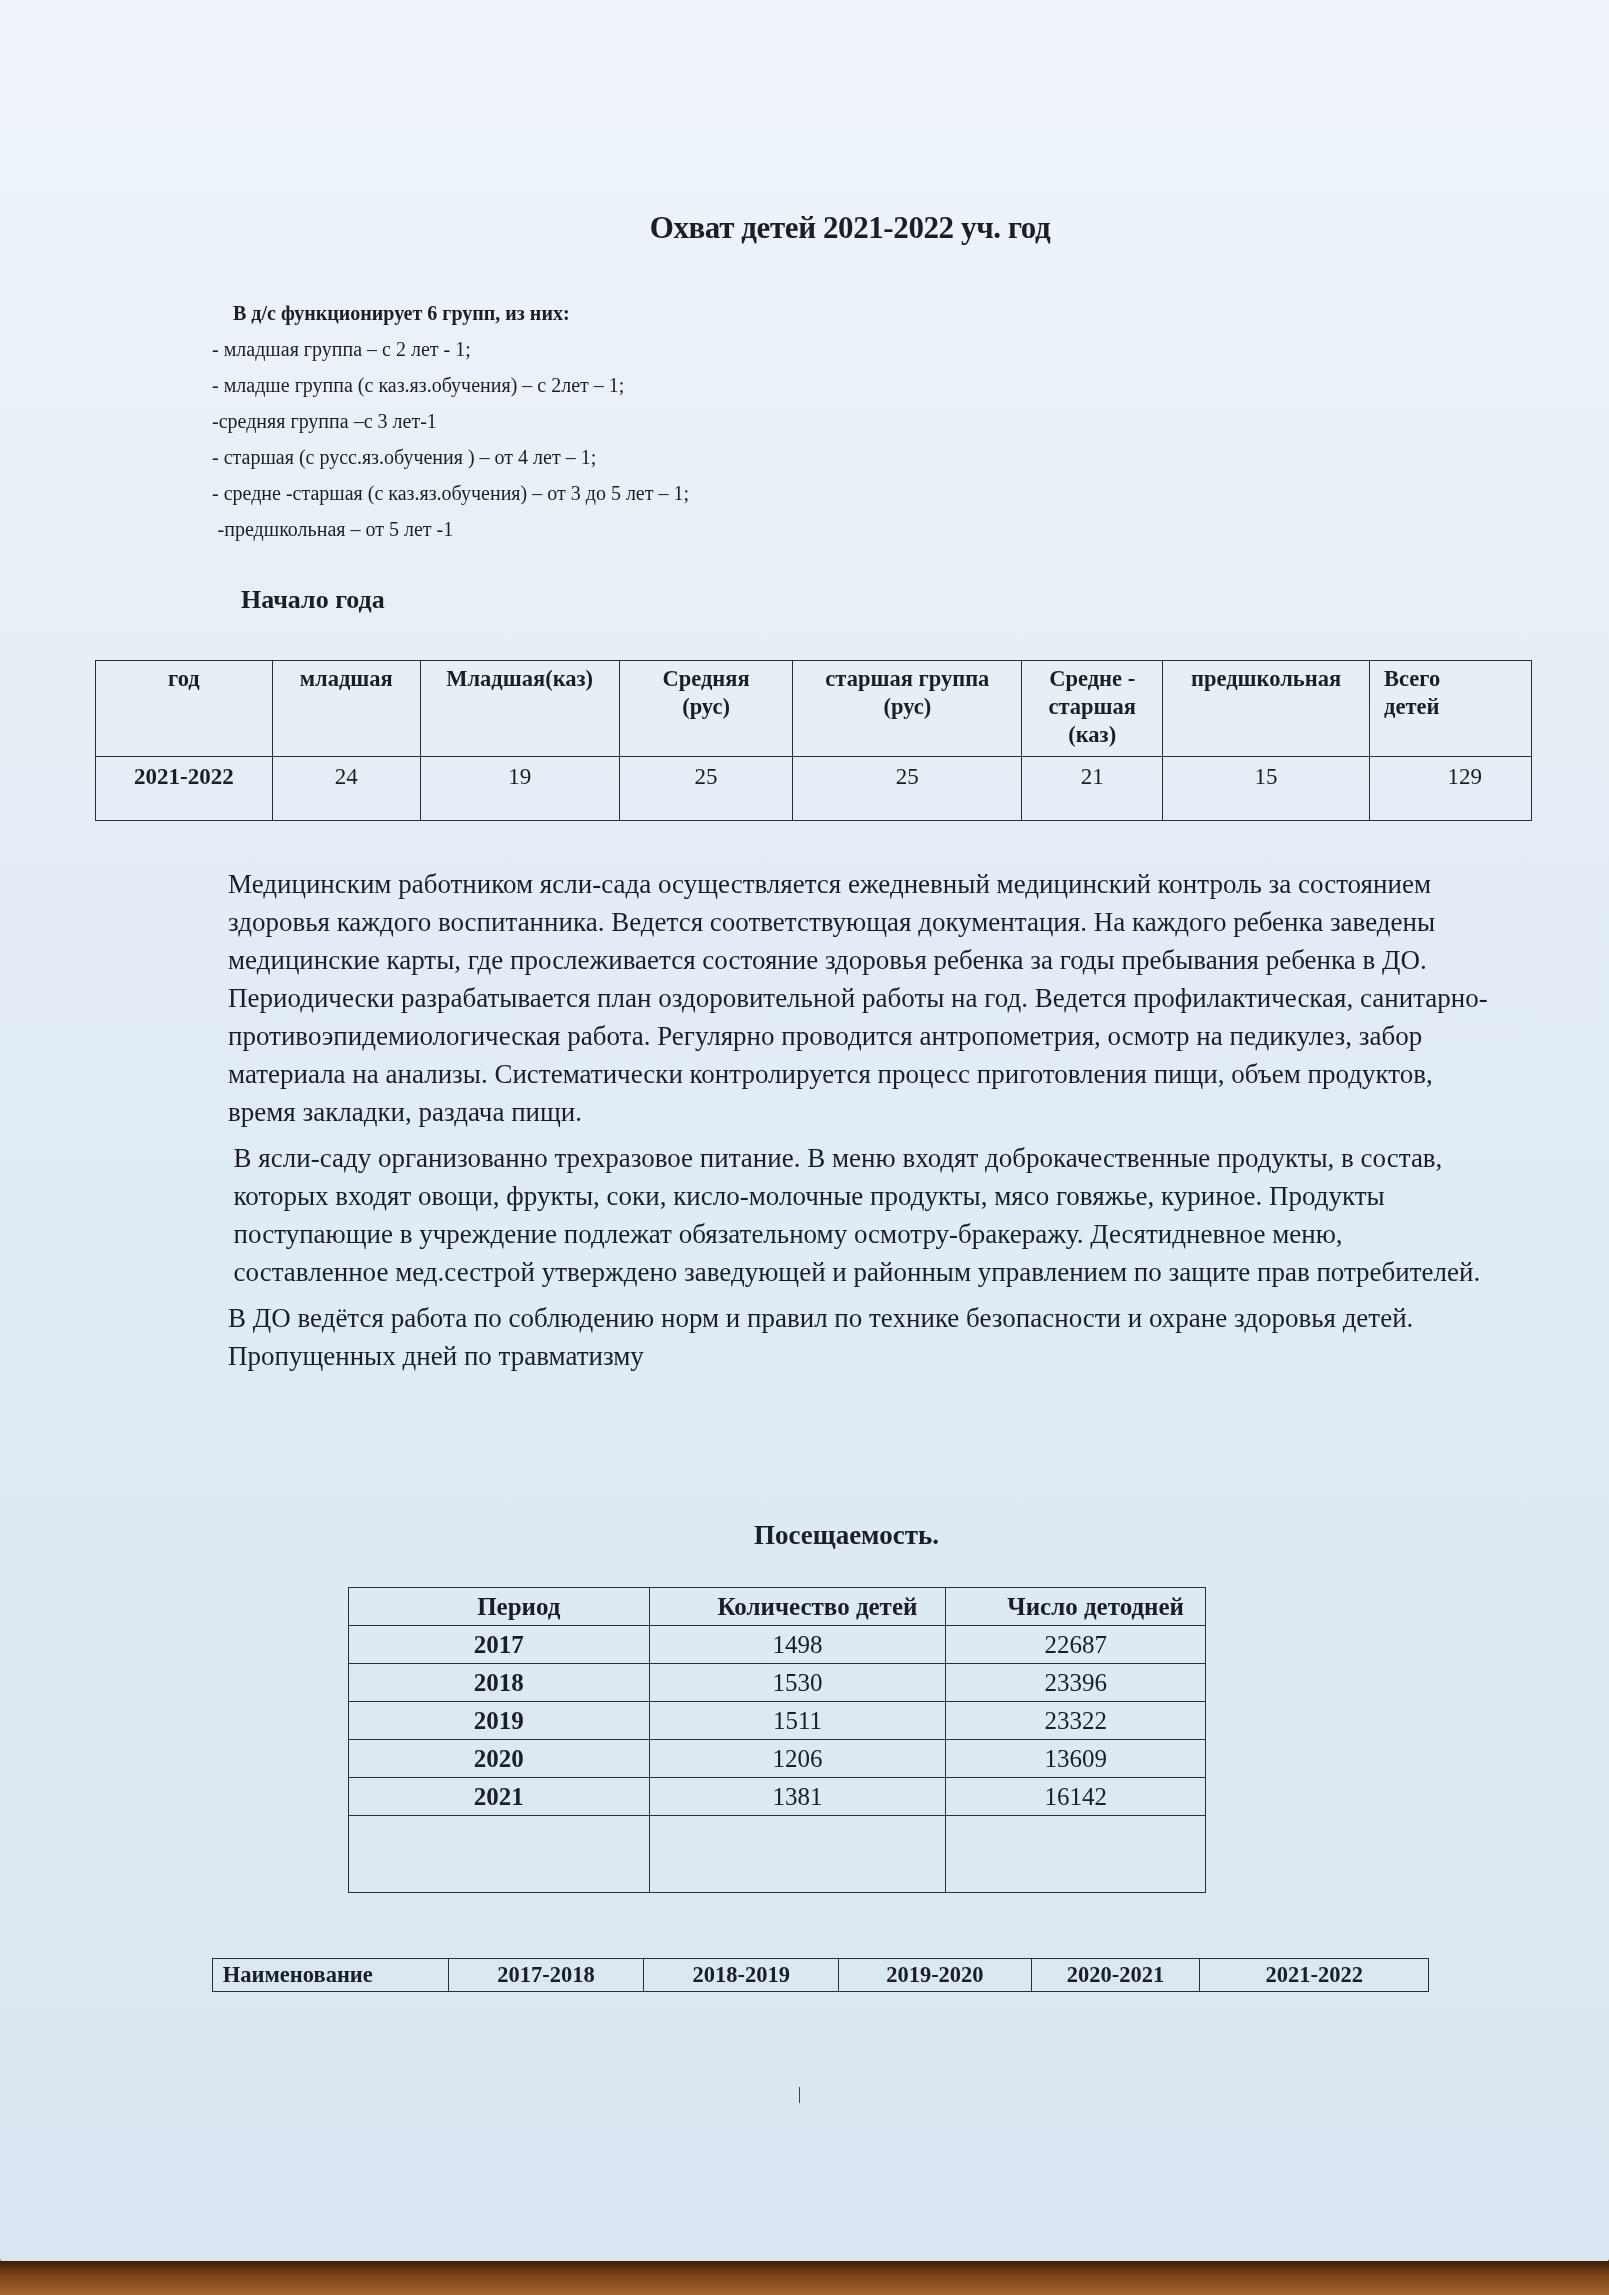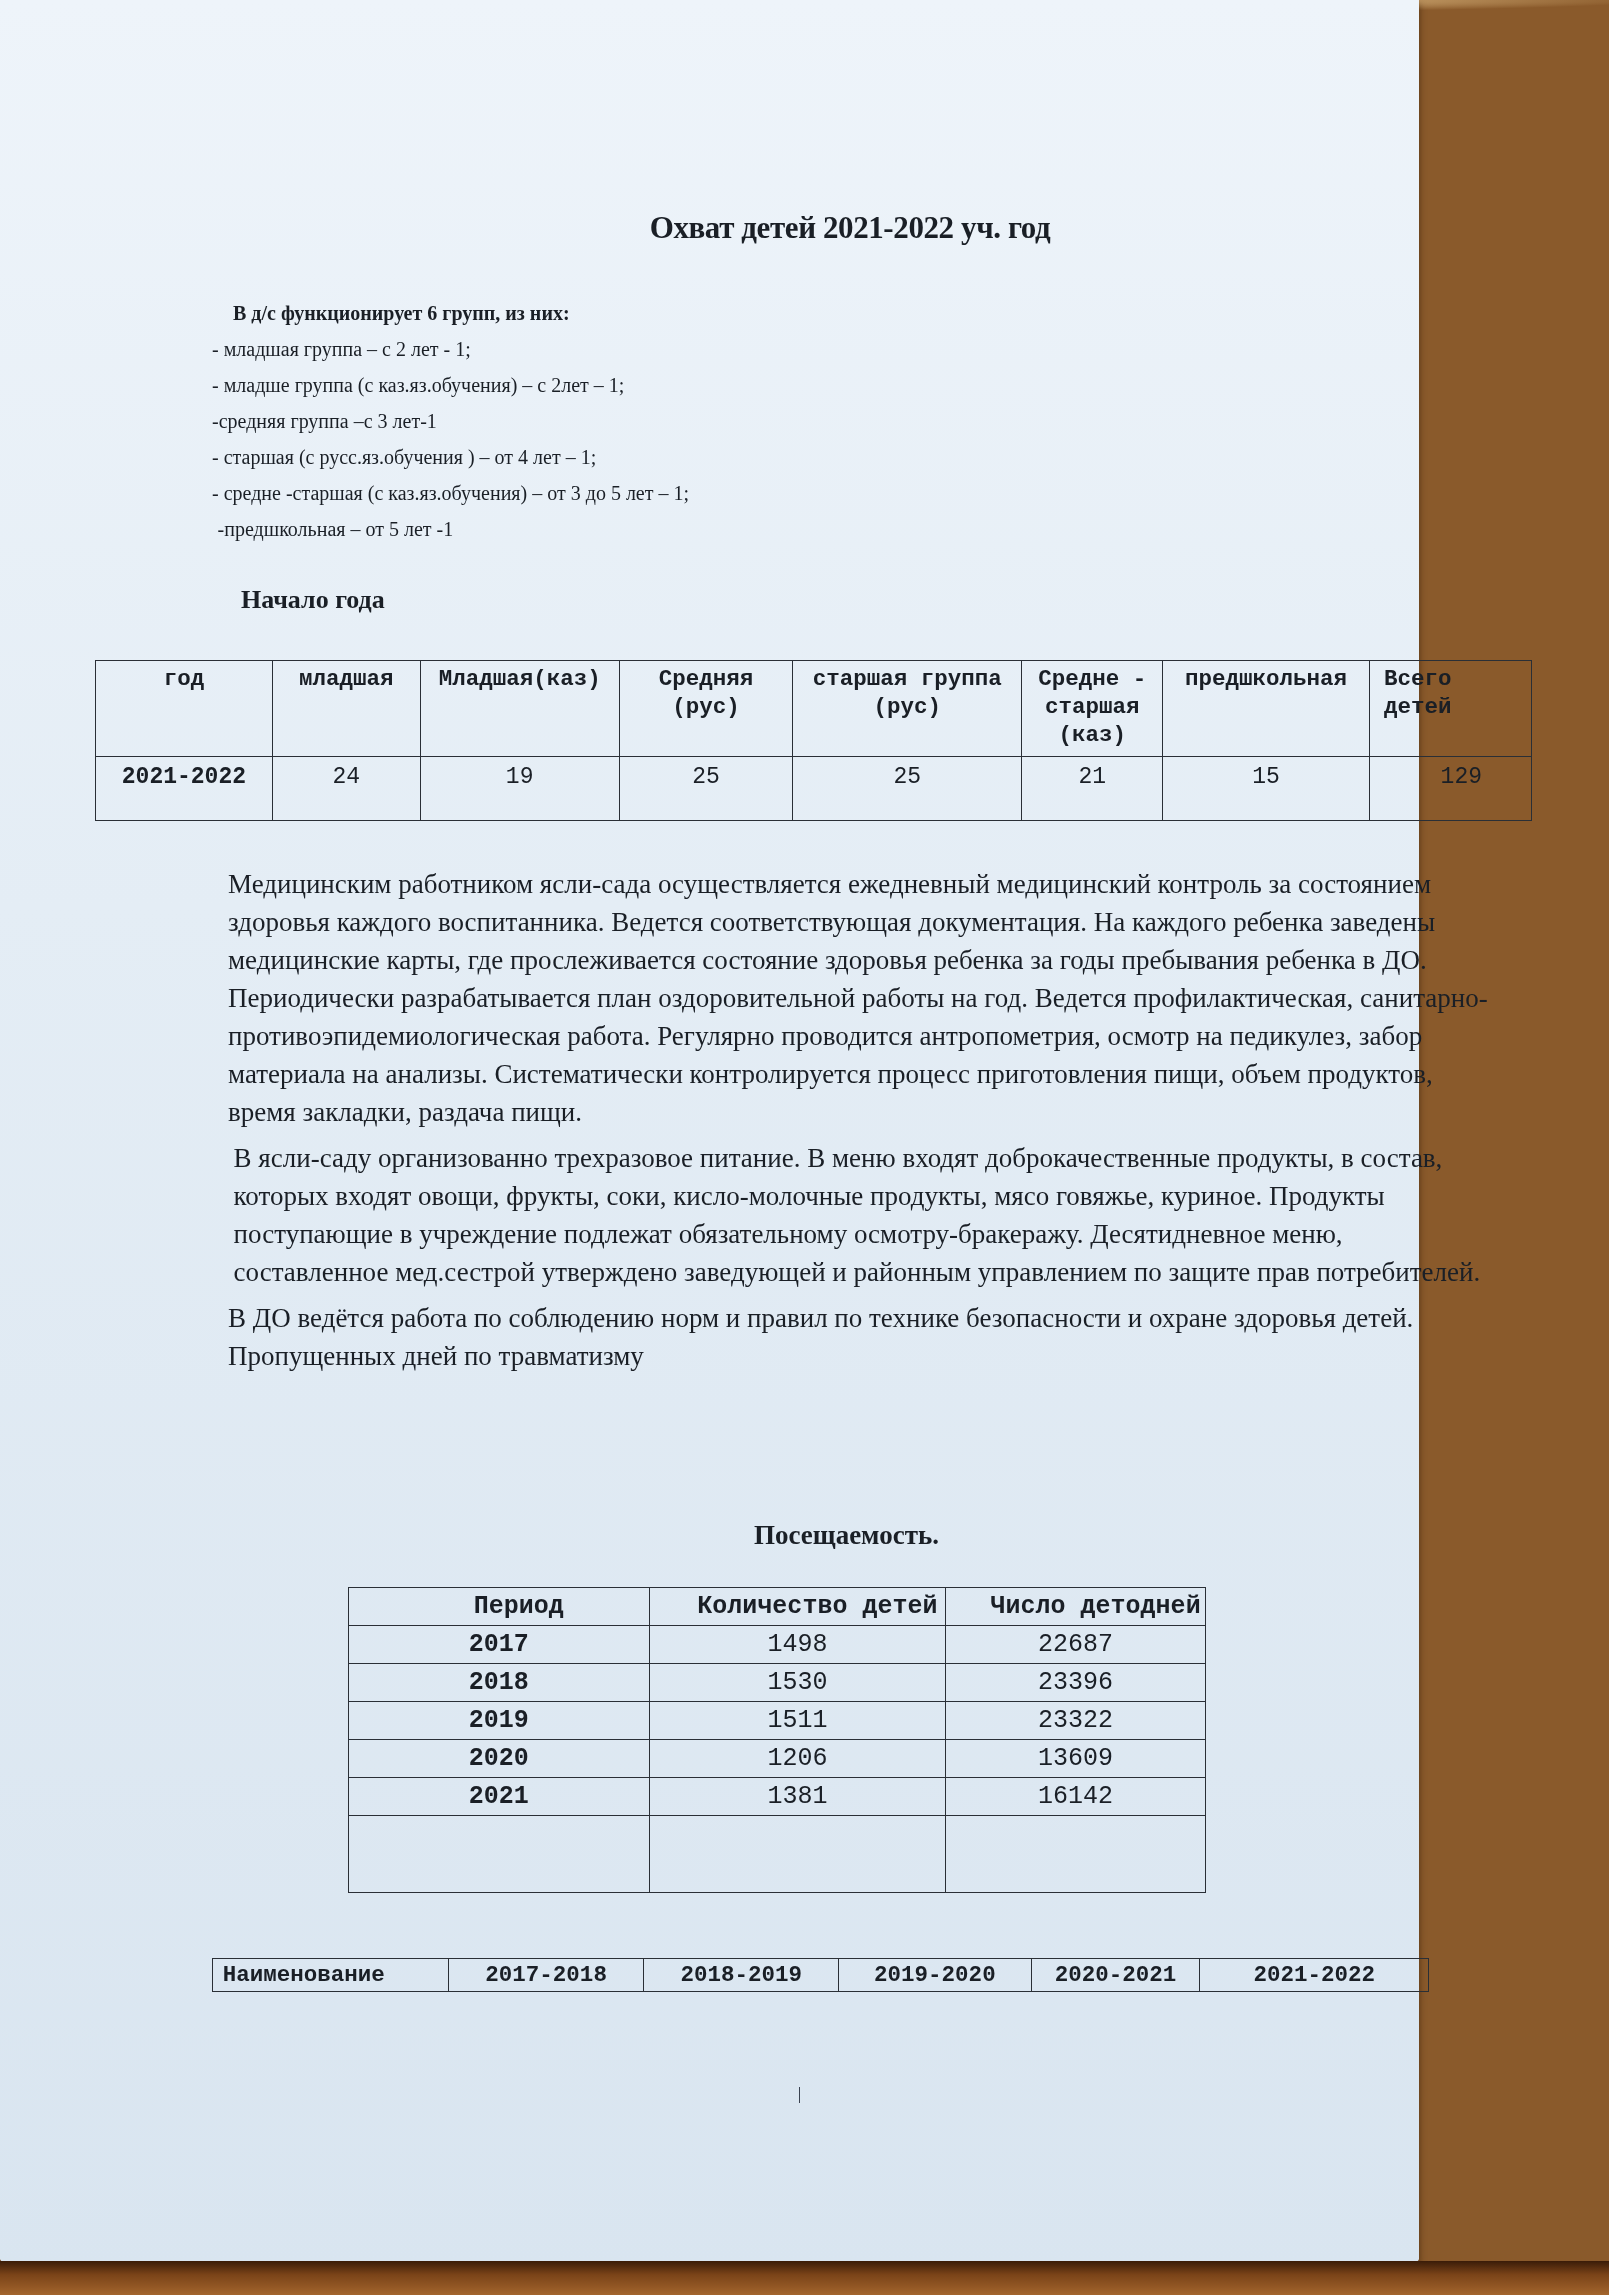--- a/index.html
+++ b/index.html
@@ -17,21 +17,21 @@
     }
     .desk-top {
       position: absolute;
       left: 0; top: 0;
       width: 1609px; height: 14px;
       background: radial-gradient(ellipse at 50% 0%, #c89a5a 0%, #d8b47c 40%, rgba(230,240,248,0) 75%);
     }
     .paper {
       position: absolute;
       left: 0; top: 0;
-      width: 1419px;
+      width: 1609px;
       height: 2266px;
       background: linear-gradient(180deg, #eef4fa 0%, #e4edf5 40%, #d9e5f0 100%);
       border-bottom-left-radius: 28px 7px;
       border-bottom-right-radius: 28px 7px;
       box-shadow: 0 4.2px 7px rgba(40,20,0,0.6);
     }
     .desk-bottom {
       position: absolute;
       left: 0; top: 2261px;
       width: 1609px; height: 34px;
@@ -69,21 +69,21 @@
       position: absolute;
       left: 241px;
       top: 585px;
       font-size: 26px;
       font-weight: bold;
     }
 
     table {
       border-collapse: collapse;
       position: absolute;
-      font-family: Liberation Mono, monospace;
+      font-family: Liberation Serif, serif;
     }
     td, th {
       border: 1.8px solid #2a2f36;
       padding: 0;
     }
 
     .t1 {
       left: 95px;
       top: 660px;
       width: 1437px;

